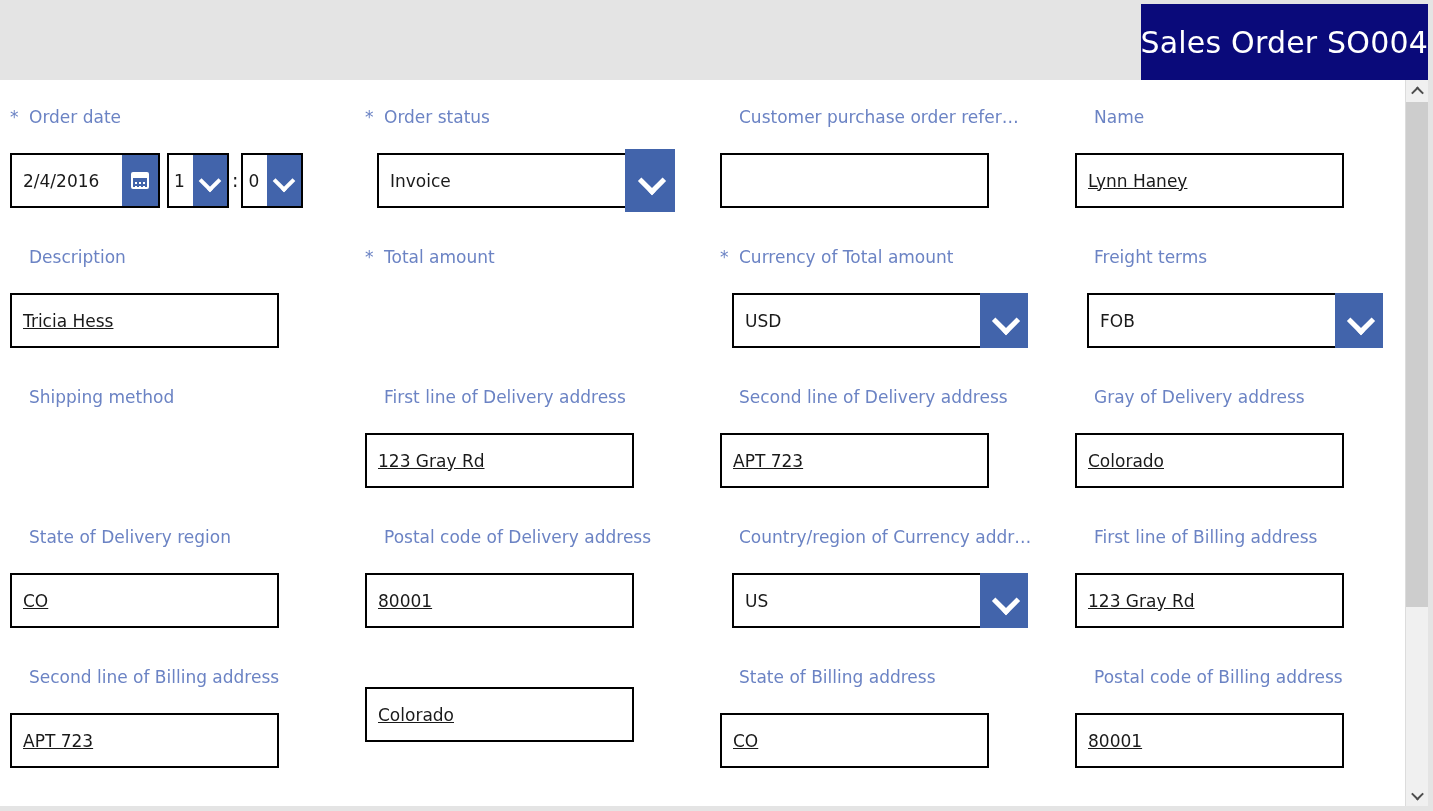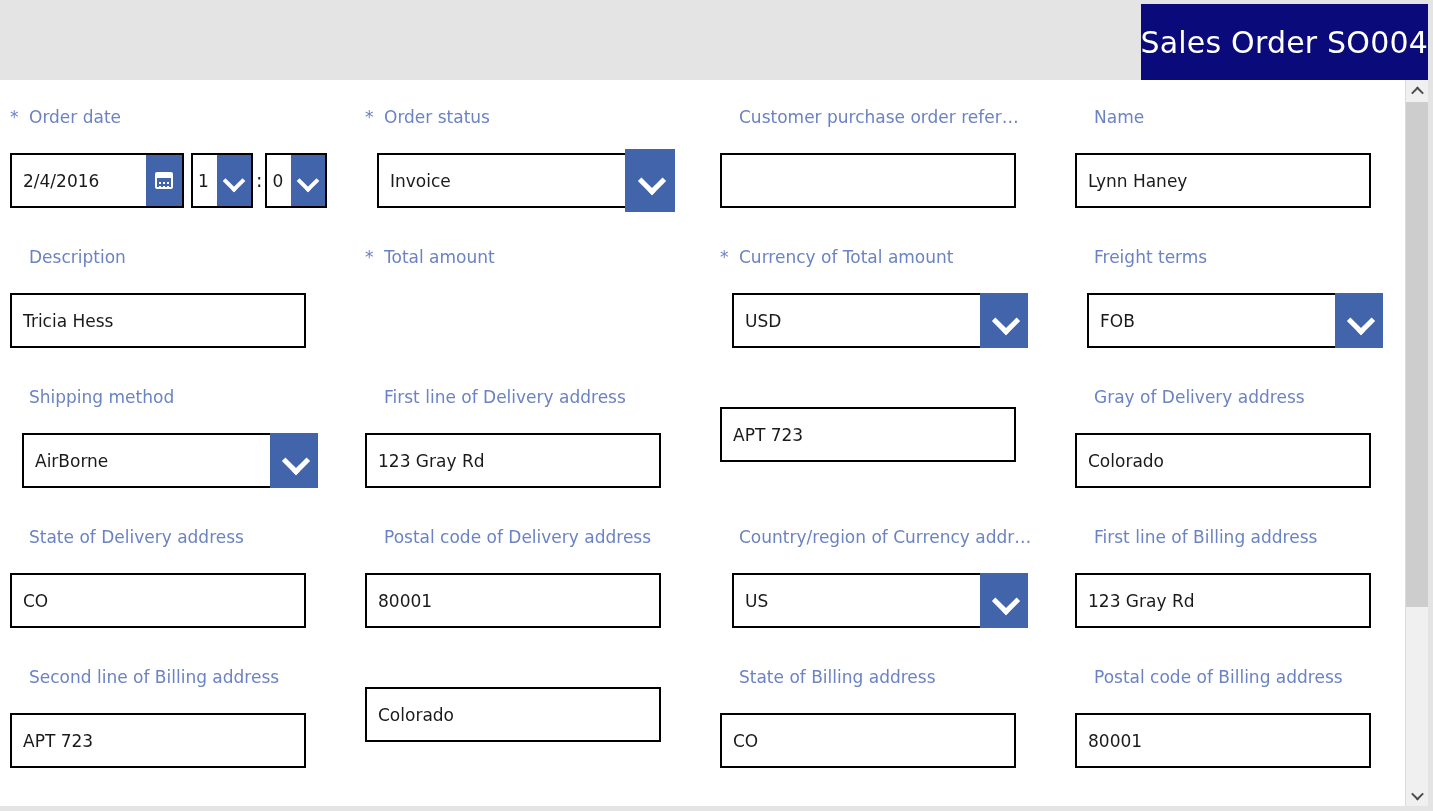--- a/index.html
+++ b/index.html
@@ -98,26 +98,26 @@
   .txtbox {
     height: 55px;
     border: 2px solid #000000;
     background: #ffffff;
     display: flex;
     align-items: center;
     padding-left: 11px;
     font-size: 17px;
     color: #1a1a1a;
   }
-  .w-textfield { width: 296px; }
+  .w-textfield { width: 269px; text-decoration: underline; }
   .w-wide      { width: 296px; }
 
   
   .datepick {
-    width: 174px;
+    width: 150px;
     position: relative;
     padding-right: 38px;
   }
   .cal-btn {
     position: absolute;
     right: 0; top: 0; bottom: 0;
     width: 36px;
     background: #4264ab;
     display: flex;
     align-items: center;
@@ -372,59 +372,54 @@
                 <div class="combo-btn">
                   <span class="chev"></span>
                 </div>
               </div>
             </div>
           </div>
           <div class="field">
             <div class="field-label">
               <span class="lbl-indent">Shipping method</span>
             </div>
-            <div class="input-row">
-              <div class="txtbox w-wide combo">
-                <span>AirBorne</span>
-                <div class="combo-btn">
-                  <span class="chev"></span>
-                </div>
-              </div>
-            </div>
           </div>
           <div class="field">
             <div class="field-label">
               <span class="lbl-indent">First line of Delivery address</span>
             </div>
             <div class="input-row">
               <div class="txtbox w-textfield">
                 <span>123 Gray Rd</span>
               </div>
             </div>
           </div>
           <div class="field">
+            <div class="field-label">
+              <span class="lbl-indent">Second line of Delivery address</span>
+            </div>
             <div class="input-row">
               <div class="txtbox w-textfield">
                 <span>APT 723</span>
               </div>
             </div>
           </div>
           <div class="field">
             <div class="field-label">
               <span class="lbl-indent">Gray of Delivery address</span>
             </div>
             <div class="input-row">
               <div class="txtbox w-textfield">
                 <span>Colorado</span>
               </div>
             </div>
           </div>
           <div class="field">
             <div class="field-label">
-              <span class="lbl-indent">State of Delivery address</span>
+              <span class="lbl-indent">State of Delivery region</span>
             </div>
             <div class="input-row">
               <div class="txtbox w-textfield">
                 <span>CO</span>
               </div>
             </div>
           </div>
           <div class="field">
             <div class="field-label">
               <span class="lbl-indent">Postal code of Delivery address</span>

